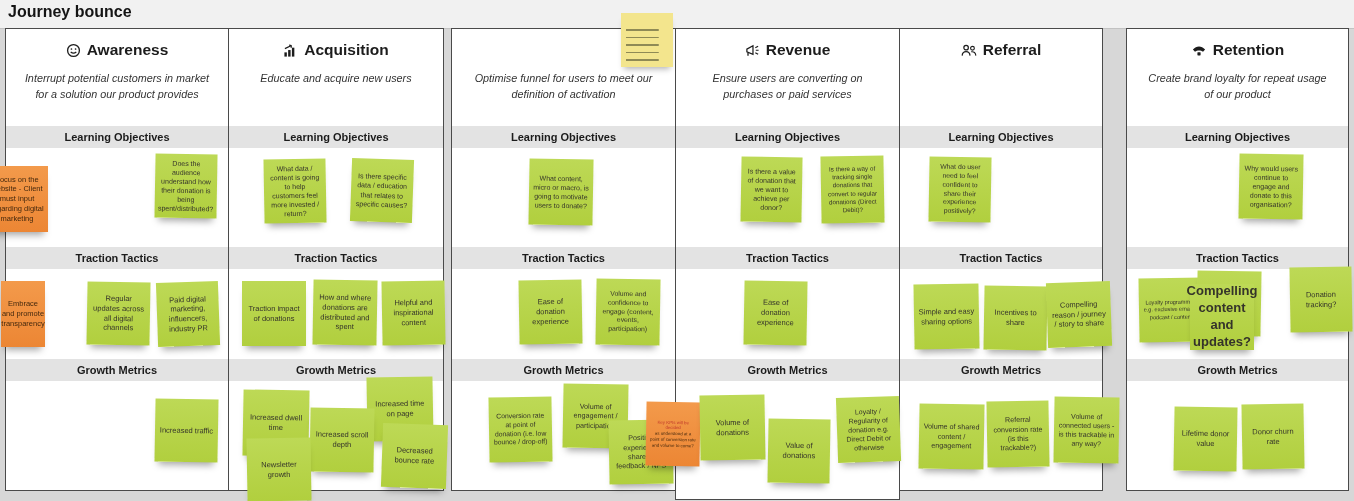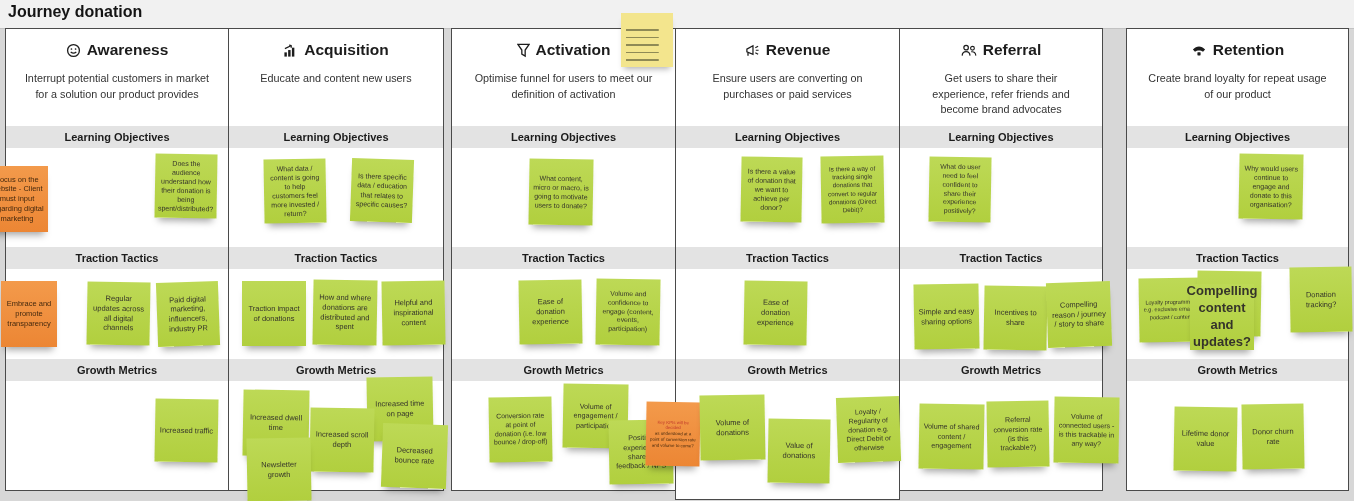--- a/index.html
+++ b/index.html
@@ -6,41 +6,41 @@
   .page{position:relative;width:1354px;height:501px;background:#d7d7d7;overflow:hidden;
         font-family:"Liberation Sans",sans-serif;}
   .title-strip{position:absolute;left:0;top:0;width:100%;height:28px;background:#f1f1f1;
         border-bottom:1px solid #c2c2c2;}
   .board-title{position:absolute;left:8px;top:3px;font-size:16px;font-weight:700;color:#141414;}
   .column{position:absolute;background:#ffffff;border:1px solid #4a4a4a;box-sizing:border-box;}
   .col-header{position:absolute;left:0;top:12px;width:100%;text-align:center;font-weight:700;
         font-size:15.5px;color:#1c1c1c;display:flex;align-items:center;justify-content:center;gap:6px;}
   .col-header svg{display:block;}
   .col-desc{position:absolute;left:0;top:42px;width:100%;box-sizing:border-box;padding:0 16px;
-        text-align:center;font-size:10.8px;line-height:1.45;color:#333;}
+        text-align:center;font-style:italic;font-size:10.8px;line-height:1.45;color:#333;}
   .band{position:absolute;left:0;width:100%;height:22px;background:#e3e3e3;
         text-align:center;font-weight:700;font-size:11px;line-height:22px;color:#1b1b1b;}
   .band.lo{top:97px;} .band.tt{top:218px;} .band.gm{top:330px;}
   .sticky{position:absolute;box-sizing:border-box;display:flex;align-items:center;justify-content:center;
         text-align:center;padding:3px 4px;color:#35342a;line-height:1.3;
         box-shadow:0 7px 7px -4px rgba(0,0,0,0.35);}
   .sticky.green{background:linear-gradient(180deg,#bdd956 0%,#b1cf3e 100%);}
   .sticky.orange{background:linear-gradient(180deg,#f39a4b 0%,#ec8634 100%);color:#45290e;}
   .sticky .red-line{color:#c0392b;display:block;}
   .note-icon{position:absolute;background:#f3e58d;box-shadow:0 5px 6px -3px rgba(0,0,0,0.3);
         background-image:repeating-linear-gradient(180deg,transparent 0px,transparent 6px,#8f8a55 6px,#8f8a55 7.5px);
         background-position:0 6px;background-size:78% 100%;background-repeat:no-repeat;
         background-origin:content-box;padding:4px 5px;}
 </style>
 </head>
 <body>
 
 <div class="page">
   <div class="title-strip"></div>
-  <div class="board-title">Journey donation</div>
+  <div class="board-title">Journey bounce</div>
   <div id="columns">
       <div class="column" style="left: 5px; top: 28px; width: 224px; height: 463px;">
         <div class="col-header">
           <span>
             <svg width="15" height="15" viewBox="0 0 16 16">
               <circle cx="8" cy="8" r="6.3" fill="none" stroke="#1c1c1c" stroke-width="1.4"></circle>
               <circle cx="5.8" cy="6.4" r="0.9" fill="#1c1c1c"></circle>
               <circle cx="10.2" cy="6.4" r="0.9" fill="#1c1c1c"></circle>
               <path d="M5 9.6 Q8 12.2 11 9.6" fill="none" stroke="#1c1c1c" stroke-width="1.3"></path>
             </svg>
@@ -57,34 +57,26 @@
           <span>
             <svg width="15" height="15" viewBox="0 0 16 16">
               <rect x="1.5" y="10" width="2.6" height="4.5" fill="#1c1c1c"></rect>
               <rect x="5.5" y="7.5" width="2.6" height="7" fill="#1c1c1c"></rect>
               <rect x="9.5" y="5" width="2.6" height="9.5" fill="#1c1c1c"></rect>
               <path d="M2 6 L9 2.7 M9 2.7 L6.5 2.2 M9 2.7 L8.6 5.2" stroke="#1c1c1c" stroke-width="1.2" fill="none"></path>
             </svg>
           </span>
           <span>Acquisition</span>
         </div>
-        <div class="col-desc">Educate and content new users</div>
+        <div class="col-desc">Educate and acquire new users</div>
         <div class="band lo">Learning Objectives</div>
         <div class="band tt">Traction Tactics</div>
         <div class="band gm">Growth Metrics</div>
       </div>
       <div class="column" style="left: 451px; top: 28px; width: 225px; height: 463px;">
-        <div class="col-header">
-          <span>
-            <svg width="13" height="15" viewBox="0 0 14 16">
-              <path d="M1 1.5 H13 L8.8 7.5 V14 L5.2 11.8 V7.5 Z" fill="none" stroke="#1c1c1c" stroke-width="1.4"></path>
-            </svg>
-          </span>
-          <span>Activation</span>
-        </div>
         <div class="col-desc">Optimise funnel for users to meet our definition of activation</div>
         <div class="band lo">Learning Objectives</div>
         <div class="band tt">Traction Tactics</div>
         <div class="band gm">Growth Metrics</div>
       </div>
       <div class="column" style="left: 675px; top: 28px; width: 225px; height: 472px;">
         <div class="col-header">
           <span>
             <svg width="15" height="15" viewBox="0 0 16 16">
               <path d="M2 6.5 L8.5 3 V12 L2 9.5 Z" fill="none" stroke="#1c1c1c" stroke-width="1.3"></path>
@@ -104,21 +96,20 @@
           <span>
             <svg width="16" height="15" viewBox="0 0 17 16">
               <circle cx="5.4" cy="5" r="2.4" fill="none" stroke="#1c1c1c" stroke-width="1.3"></circle>
               <path d="M1.2 13.5 Q1.5 9.2 5.4 9.2 Q9.3 9.2 9.6 13.5" fill="none" stroke="#1c1c1c" stroke-width="1.3"></path>
               <circle cx="12.2" cy="5.6" r="2" fill="none" stroke="#1c1c1c" stroke-width="1.2"></circle>
               <path d="M10.8 9.4 Q15.4 8.8 15.8 13.5" fill="none" stroke="#1c1c1c" stroke-width="1.2"></path>
             </svg>
           </span>
           <span>Referral</span>
         </div>
-        <div class="col-desc">Get users to share their experience, refer friends and become brand advocates</div>
         <div class="band lo">Learning Objectives</div>
         <div class="band tt">Traction Tactics</div>
         <div class="band gm">Growth Metrics</div>
       </div>
       <div class="column" style="left: 1126px; top: 28px; width: 223px; height: 463px;">
         <div class="col-header">
           <span>
             <svg width="16" height="15" viewBox="0 0 17 16">
               <path d="M2 7 C6 2.5 11 2.5 15 7 L12.8 9.4 C10.4 7.6 6.6 7.6 4.2 9.4 Z" fill="#1c1c1c"></path>
               <rect x="6.8" y="9.8" width="3.4" height="3.4" rx="0.6" fill="#1c1c1c"></rect>
@@ -128,21 +119,21 @@
         </div>
         <div class="col-desc">Create brand loyalty for repeat usage of our product</div>
         <div class="band lo">Learning Objectives</div>
         <div class="band tt">Traction Tactics</div>
         <div class="band gm">Growth Metrics</div>
       </div>
     </div>
   <div id="stickies">
       <div class="sticky orange" style="left: -14px; top: 166px; width: 62px; height: 66px; font-size: 7.5px; transform: rotate(0deg);">Focus on the website - Client must input regarding digital marketing</div>
       <div class="sticky green" style="left: 155px; top: 154px; width: 62px; height: 64px; font-size: 7px; transform: rotate(1deg);">Does the audience understand how their donation is being spent/distributed?</div>
-      <div class="sticky orange" style="left: 1px; top: 281px; width: 56px; height: 66px; font-size: 7.5px; transform: rotate(0deg);">Embrace and promote transparency</div>
+      <div class="sticky orange" style="left: 1px; top: 281px; width: 44px; height: 66px; font-size: 7.5px; transform: rotate(0deg);">Embrace and promote transparency</div>
       <div class="sticky green" style="left: 87px; top: 282px; width: 63px; height: 63px; font-size: 7.5px; transform: rotate(1deg);">Regular updates across all digital channels</div>
       <div class="sticky green" style="left: 157px; top: 282px; width: 62px; height: 64px; font-size: 7.5px; transform: rotate(-2deg);">Paid digital marketing, influencers, industry PR</div>
       <div class="sticky green" style="left: 155px; top: 399px; width: 63px; height: 63px; font-size: 7.5px; transform: rotate(1deg);">Increased traffic</div>
       <div class="sticky green" style="left: 264px; top: 159px; width: 62px; height: 64px; font-size: 7px; transform: rotate(-1deg);">What data / content is going to help customers feel more invested / return?</div>
       <div class="sticky green" style="left: 351px; top: 159px; width: 62px; height: 63px; font-size: 7px; transform: rotate(2deg);">Is there specific data / education that relates to specific causes?</div>
       <div class="sticky green" style="left: 242px; top: 281px; width: 64px; height: 65px; font-size: 7.5px; transform: rotate(0deg);">Traction impact of donations</div>
       <div class="sticky green" style="left: 313px; top: 280px; width: 64px; height: 65px; font-size: 7.5px; transform: rotate(1deg);">How and where donations are distributed and spent</div>
       <div class="sticky green" style="left: 382px; top: 281px; width: 63px; height: 64px; font-size: 7.5px; transform: rotate(-1deg);">Helpful and inspirational content</div>
       <div class="sticky green" style="left: 243px; top: 390px; width: 66px; height: 66px; font-size: 7.5px; transform: rotate(1deg);">Increased dwell time</div>
       <div class="sticky green" style="left: 367px; top: 377px; width: 66px; height: 64px; font-size: 7.5px; transform: rotate(-1deg);">Increased time on page</div>

